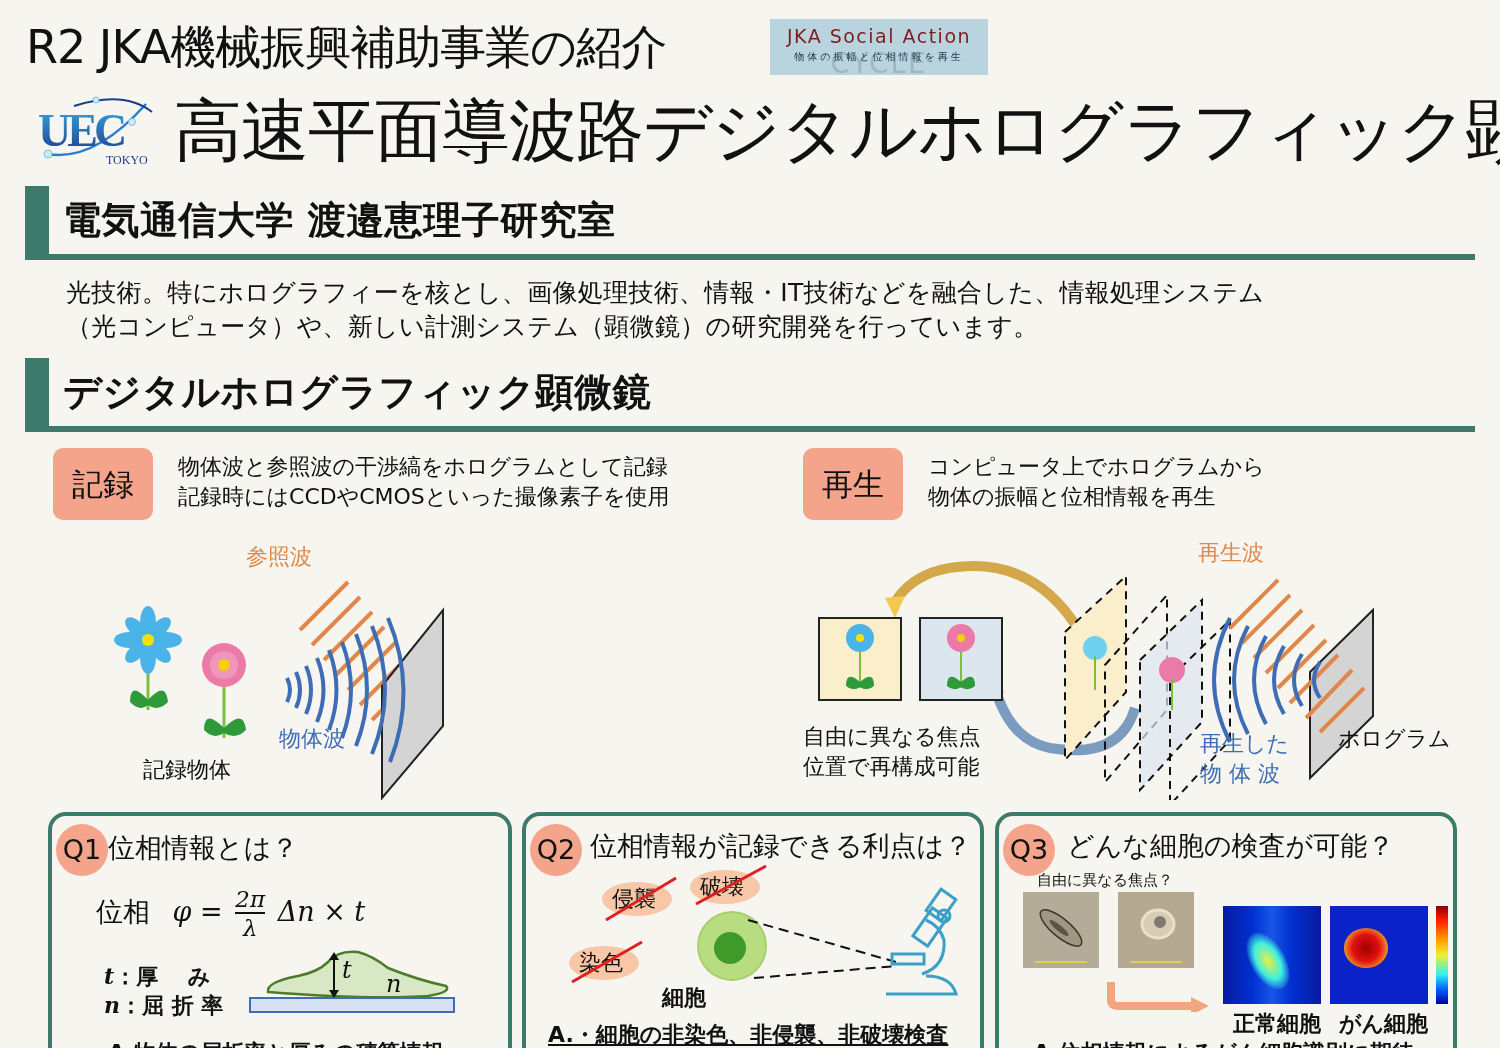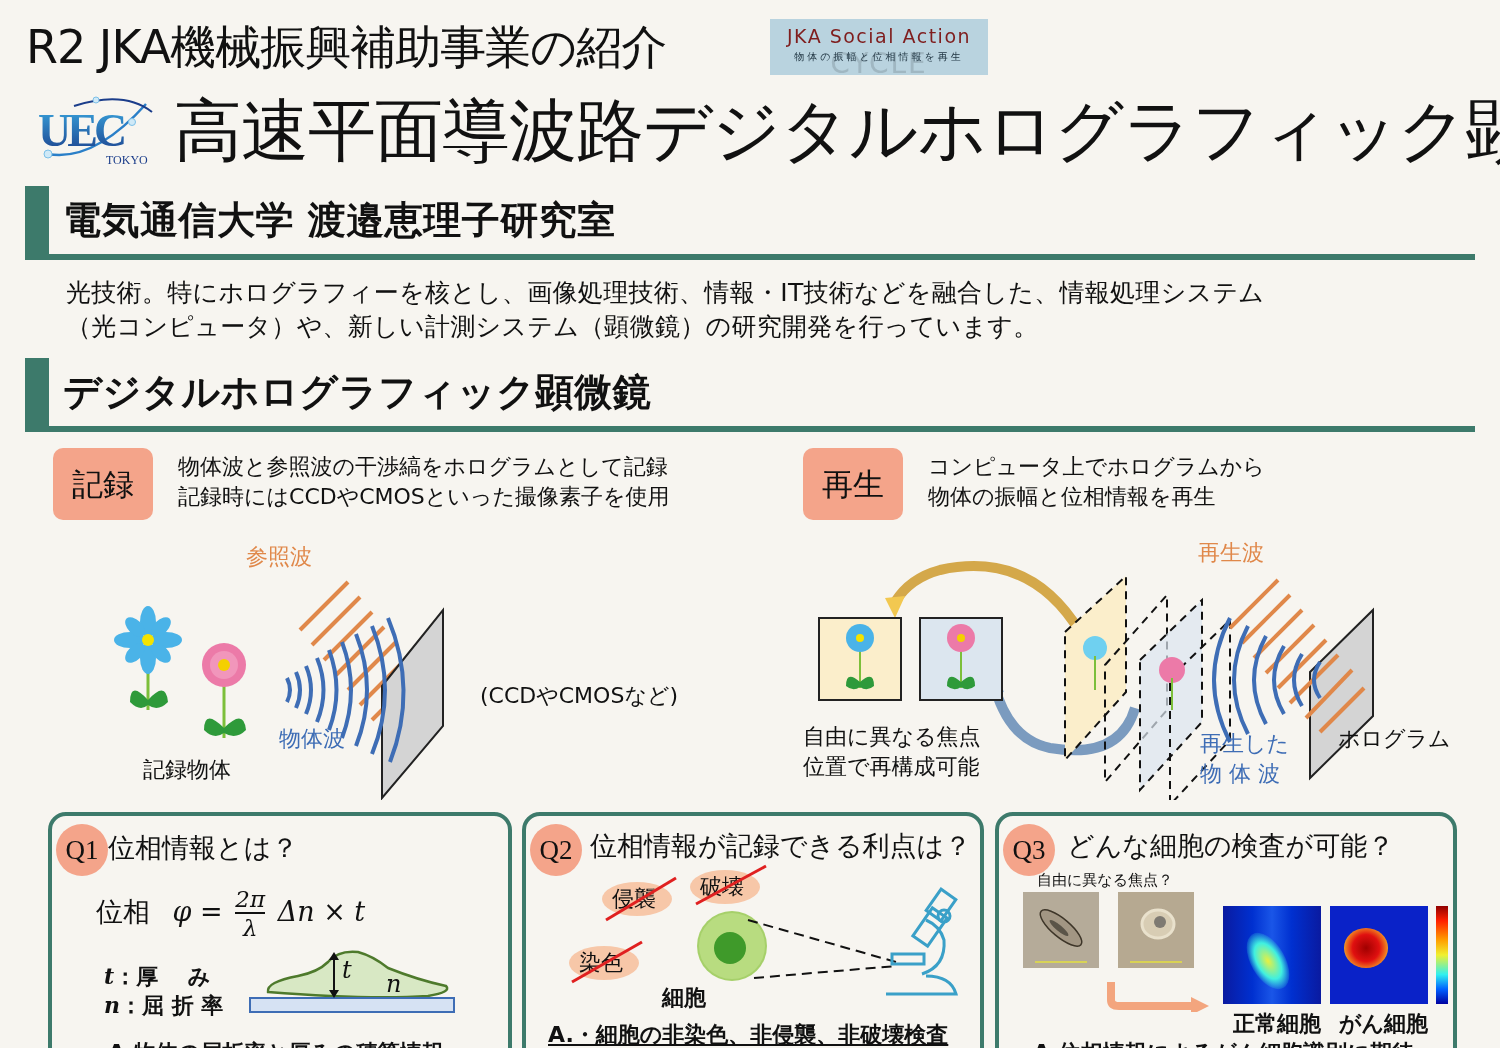--- a/index.html
+++ b/index.html
@@ -32,21 +32,21 @@
   
   .tag { width: 100px; height: 72px; background: #f4a48a; border-radius: 10px; font-size: 31px; text-align: center; line-height: 72px; }
   .tag-desc { font-size: 22px; line-height: 30px; white-space: nowrap; }
 
   .label { font-size: 22px; white-space: nowrap; line-height: 30px; }
   .orange { color: #e0884a; }
   .blue { color: #3e6db5; }
 
   
   .qcard { top: 812px; height: 260px; border: 4px solid #3d7a6b; border-radius: 18px; background: #f7f5f0; }
-  .qbadge { width: 52px; height: 52px; border-radius: 50%; background: #f4a48a; font-size: 27px; text-align: center; line-height: 52px; font-family: Liberation Serif, serif; }
+  .qbadge { width: 52px; height: 52px; border-radius: 50%; background: #f4a48a; font-size: 27px; text-align: center; line-height: 52px; }
   .qtitle { font-size: 27px; line-height: 40px; white-space: nowrap; }
   .qanswer { font-size: 22px; font-weight: bold; white-space: nowrap; line-height: 30px; }
   .underline { text-decoration: underline; }
   .math { font-family: "DejaVu Serif", "Liberation Serif", serif; font-style: italic; }
   .small { font-size: 22px; white-space: nowrap; line-height: 24px; font-weight: bold; }
   .tiny { font-size: 15px; white-space: nowrap; line-height: 20px; }
 </style>
 </head>
 <body>
 
@@ -155,21 +155,20 @@
       <path d="M256,74 Q278,130 256,186"></path>
       <path d="M272,66 Q298,130 272,194"></path>
       <path d="M288,58 Q318,130 290,202"></path>
     </g>
   </svg>
 </div>
 <div class="abs label orange" style="left:246px; top:542px;">参照波</div>
 <div class="abs label blue" style="left:279px; top:724px;">物体波</div>
 <div class="abs label" style="left:143px; top:755px;">記録物体</div>
 <div class="abs label" style="left:480px; top:680px; line-height:32px;">
-  <div>(CCDやCMOSなど)</div>
 </div>
 
 <div class="abs" style="left:790px; top:560px; width:710px; height:240px;">
   <svg width="710" height="240" viewBox="0 0 710 240">
 
     <path d="M290,72 Q240,-10 150,10 Q120,18 105,42" stroke="#d4a84a" stroke-width="10" fill="none"></path>
     <polygon points="95,38 115,36 105,58" fill="#f2c850"></polygon>
 
     <path d="M345,148 Q330,200 260,188 Q220,180 205,128" stroke="#7b9bbf" stroke-width="10" fill="none"></path>
     <polygon points="196,134 214,132 205,112" fill="#9bbbe0"></polygon>

